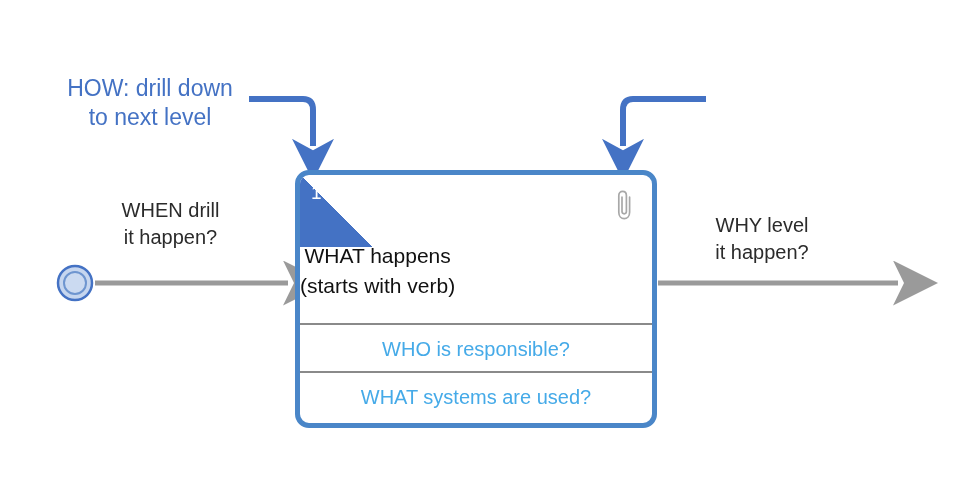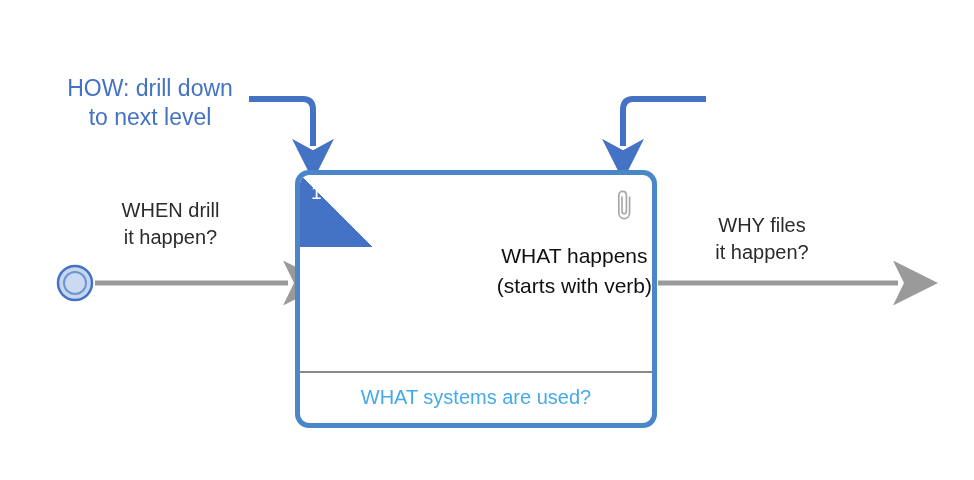--- a/index.html
+++ b/index.html
@@ -87,21 +87,21 @@
   }
 
   
   #card-main {
     left: 0;
     top: 46px;
     width: 352px;
     height: 100px;
     display: flex;
     align-items: center;
-    justify-content: flex-end;
+    justify-content: flex-start;
   }
   #card-main-text {
     color: #111111;
     font-size: 21px;
     line-height: 30px;
     text-align: center;
     white-space: pre;
     font-family: "Liberation Sans", sans-serif;
   }
 
@@ -164,21 +164,21 @@
     <path d="M706,99 L633,99 Q623,99 623,110 L623,146" fill="none" stroke="#4472C4" stroke-width="6" stroke-linecap="butt" marker-end="url(#blue-head)"></path>
   </svg>
 
   <div class="abs annot" id="annot-left">HOW: drill down
 to next level</div>
 
 
   <div class="abs qtext" id="q-when">WHEN drill
 it happen?</div>
 
-  <div class="abs qtext" id="q-why">WHY files
+  <div class="abs qtext" id="q-why">WHY level
 it happen?</div>
 
   <div class="abs" id="card">
 
     <div class="abs" id="corner-fold"></div>
 
     <div class="abs" id="corner-number">1</div>
 
     <svg class="abs" id="clip-icon" viewBox="0 0 22 34">
       <path d="M15.6,9.2 L15.6,24.2 C15.6,28.2 13.1,30.6 10.2,30.6
@@ -186,20 +186,23 @@
                C4.8,5.2 6.4,3.4 8.6,3.4 C10.8,3.4 12.4,5.2 12.4,7.6
                L12.4,23.6 C12.4,24.9 11.6,25.8 10.2,25.8
                C8.8,25.8 8.0,24.9 8.0,23.6 L8.0,9.2" fill="none" stroke="#A8A8A8" stroke-width="1.7" stroke-linecap="round" stroke-linejoin="round"></path>
     </svg>
 
     <div class="abs" id="card-main">
       <div id="card-main-text">WHAT happens
 (starts with verb)</div>
     </div>
 
+    <div class="abs card-row" id="card-row-who">
+      <div class="card-row-text">WHO is responsible?</div>
+    </div>
 
     <div class="abs card-row" id="card-row-systems">
       <div class="card-row-text">WHAT systems are used?</div>
     </div>
 
   </div>
 
 </div>
 
 </body></html>

